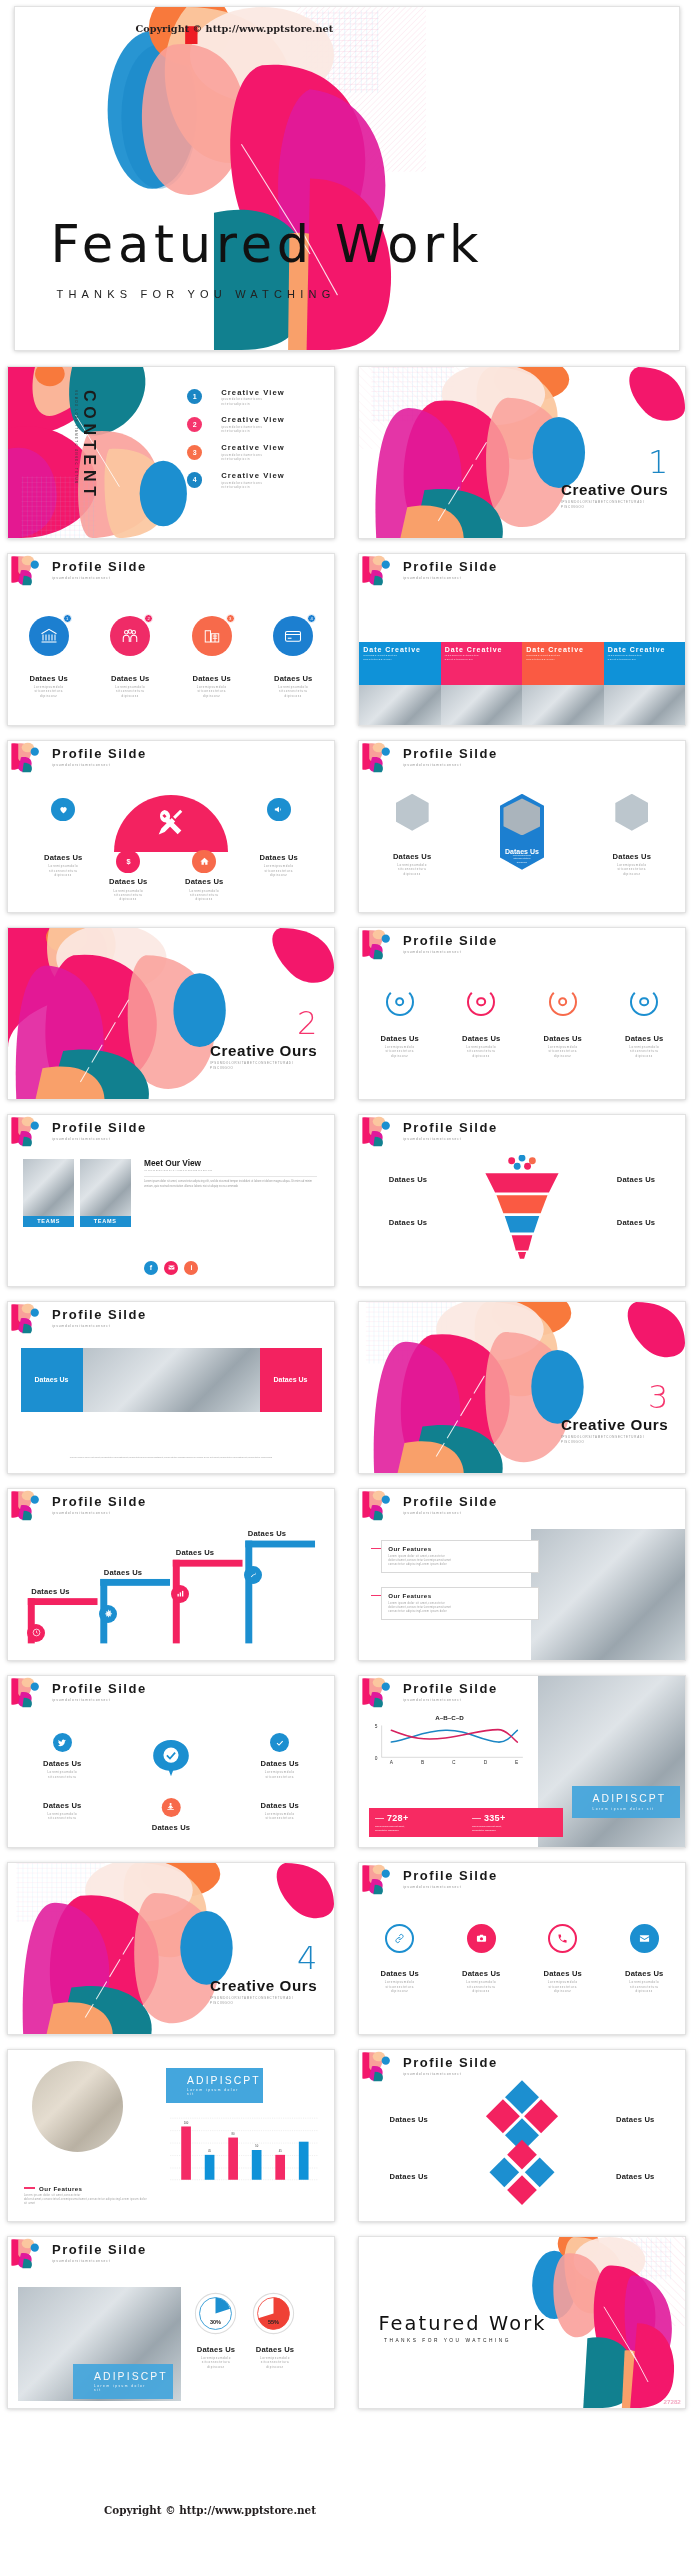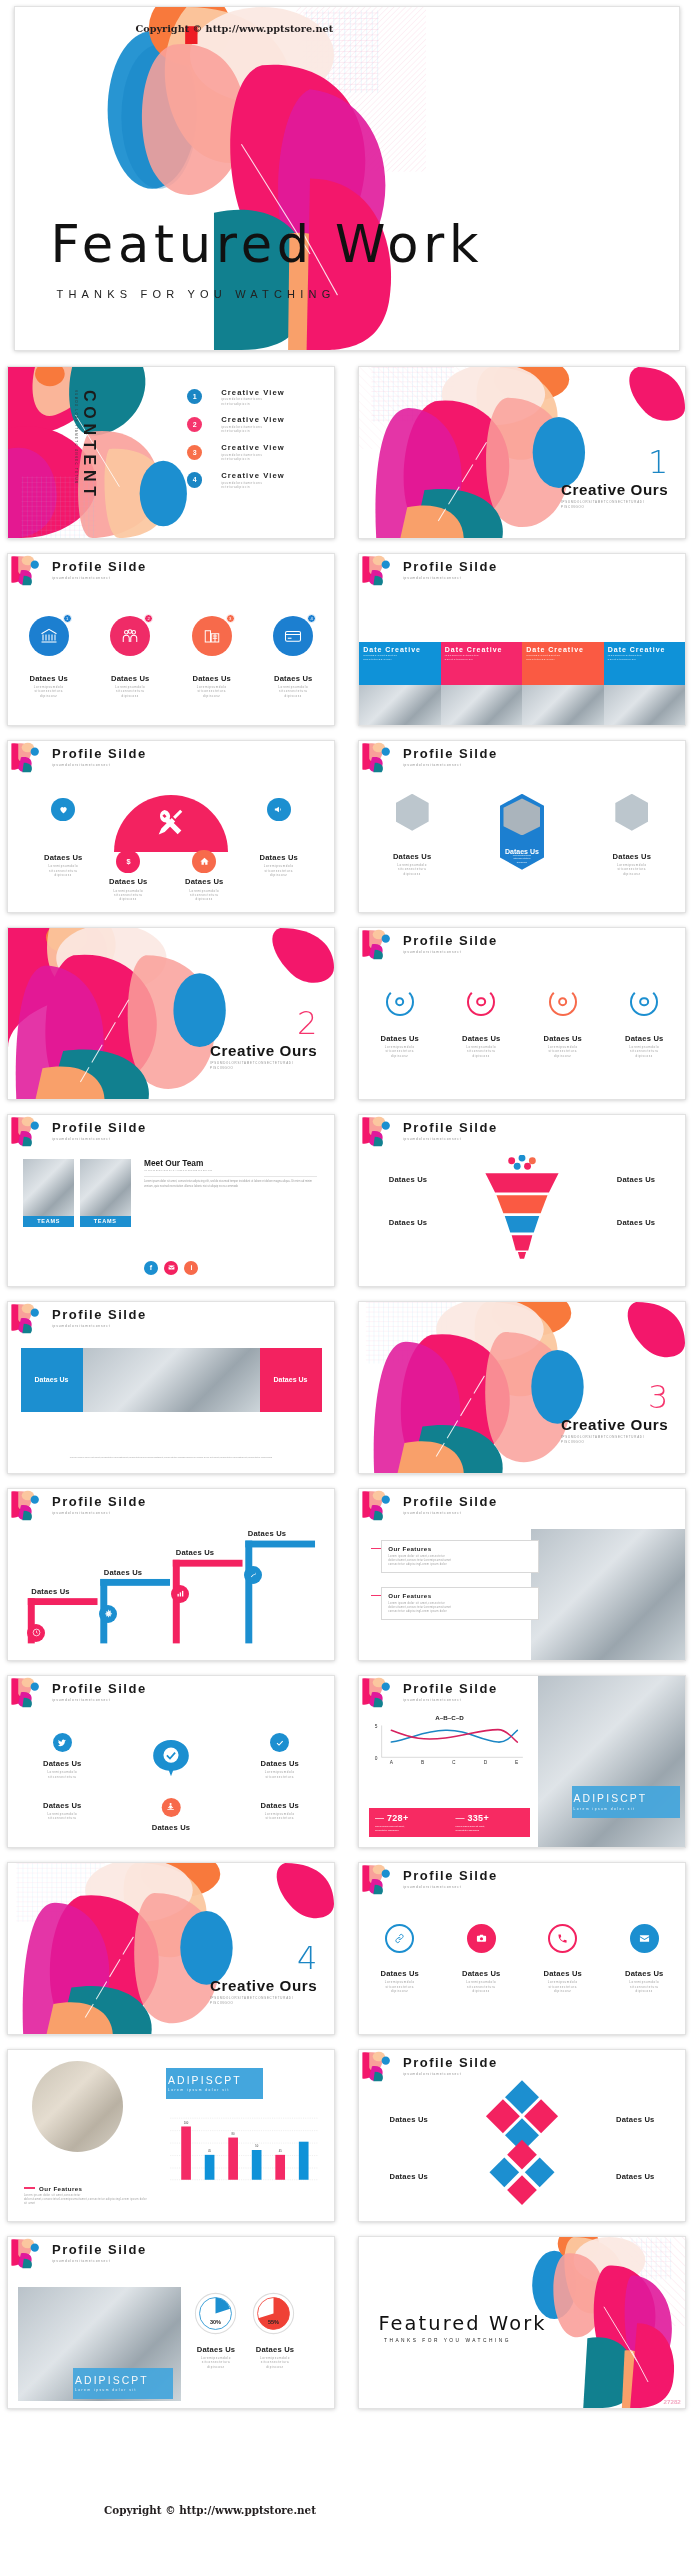--- a/index.html
+++ b/index.html
@@ -88,21 +88,21 @@
   .photo::after{content:"";position:absolute;inset:0;
     background:linear-gradient(135deg,#b9c2c9 0%,#dfe4e8 40%,#9aa5ad 70%,#cdd5da 100%);}
 
   
   .feat-box { border:0.7px solid #d8d8d8; padding:4.8px 6.2px; position:relative; background:#fff; }
   .feat-title { font-size:6.2px; font-weight:700; color:#1d1d1d; letter-spacing:0.4px; }
   .feat-body { font-size:2.6px; color:#9b9b9b; line-height:1.6; letter-spacing:0.3px; margin-top:2.1px; }
   .feat-dash { width:9.7px; height:1.4px; background:#f5356d; position:absolute; left:-11px; top:7px; }
 
   
-  .ad-banner { background:#44a6dd; color:#fff; padding:7px 2px; }
+  .ad-banner { background:#44a6dd; color:#fff; padding:7px 21px; }
   .ad-banner .t { font-size:10.4px; letter-spacing:2.1px; font-weight:400; }
   .ad-banner .s { font-size:3.2px; letter-spacing:1.5px; margin-top:2.8px; }
 
   
   .stat-band { background:#f72a62; color:#fff; display:flex; }
   .stat { padding:4.8px 6.2px; flex:1; }
   .stat .v { font-size:9px; font-weight:700; letter-spacing:0.3px; }
   .stat .v:before { content:"— "; font-weight:400; }
   .stat .d { font-size:2.4px; line-height:1.5; margin-top:2.1px; opacity:.95; }
   svg text { font-family:"Liberation Sans", sans-serif; }
@@ -614,21 +614,21 @@
           <div style="width:51px;">
             <div class="photo" style="height:57px"></div>
             <div style="background:#1c8fd0;color:#fff;font-size:5.5px;font-weight:700;letter-spacing:0.7px;text-align:center;padding:2.8px 0;">TEAMS</div>
           </div>
           <div style="width:51px;">
             <div class="photo" style="height:57px"></div>
             <div style="background:#1c8fd0;color:#fff;font-size:5.5px;font-weight:700;letter-spacing:0.7px;text-align:center;padding:2.8px 0;">TEAMS</div>
           </div>
         </div>
         <div style="position:absolute; left:136px; top:43px; width:173px;">
-          <div style="font-size:8.3px;font-weight:700;color:#1a1a1a;">Meet Our Team</div>
+          <div style="font-size:8.3px;font-weight:700;color:#1a1a1a;">Meet Our View</div>
           <div style="font-size:2.5px;letter-spacing:0.8px;color:#a0a0a0;margin-top:1.4px;">IPSUMDOLORSITAMETCONSECTETUR</div>
           <div style="width:100%;height:0.7px;background:#e6e6e6;margin:3.5px 0 4.2px;"></div>
           <div style="font-size:2.7px;line-height:1.65;color:#9b9b9b;">Lorem ipsum dolor sit amet, consectetur adipiscing elit, sed do eiusmod tempor incididunt ut labore et dolore magna aliqua. Ut enim ad minim veniam, quis nostrud exercitation ullamco laboris nisi ut aliquip ex ea commodo</div>
         </div>
         <div style="position:absolute; left:136px; bottom:11px; display:flex; gap:6.2px;">
           <div class="circ" style="width:14px;height:14px;background:#1c8fd0;font-size:7px;font-weight:700;">f</div>
           <div class="circ" style="width:14px;height:14px;background:#f32260;">
             <svg width="7" height="7" viewBox="0 0 24 24" fill="#fff">
                 <path d="M2 5h20v14H2z" opacity=".0"></path>
                 <path d="M2 5h20v2l-10 6L2 7z"></path>
@@ -935,21 +935,21 @@
             <line x1="18" y1="64" x2="222" y2="64" stroke="#bdbdbd" stroke-width=".8"></line>
             <path d="M32 42 C64 36 78 26 110 25 C142 24 160 40 186 42 C200 43 208 30 214 25" fill="none" stroke="#1b86c4" stroke-width="2.2" stroke-linecap="round"></path>
             <path d="M32 25 C62 37 80 40 110 36 C142 32 162 24 186 24 C200 24 208 38 214 42" fill="none" stroke="#d6215e" stroke-width="2.2" stroke-linecap="round"></path>
             <text x="32" y="74" font-size="7" text-anchor="middle" fill="#333">A</text>
             <text x="77" y="74" font-size="7" text-anchor="middle" fill="#333">B</text>
             <text x="122" y="74" font-size="7" text-anchor="middle" fill="#333">C</text>
             <text x="168" y="74" font-size="7" text-anchor="middle" fill="#333">D</text>
             <text x="213" y="74" font-size="7" text-anchor="middle" fill="#333">E</text>
           </svg>
         </div>
-        <div class="stat-band" style="position:absolute; left:9.7px; bottom:9.7px; width:161px;">
+        <div class="stat-band" style="position:absolute; left:9.7px; bottom:9.7px; width:194px;">
           <div class="stat">
             <div class="v">728+</div>
             <div class="d" style="white-space:pre-line">Lorem ipsum dolor sit amet,
 consectetur adipiscing</div>
           </div>
           <div class="stat">
             <div class="v">335+</div>
             <div class="d" style="white-space:pre-line">Lorem ipsum dolor sit amet,
 consectetur adipiscing</div>
           </div>

